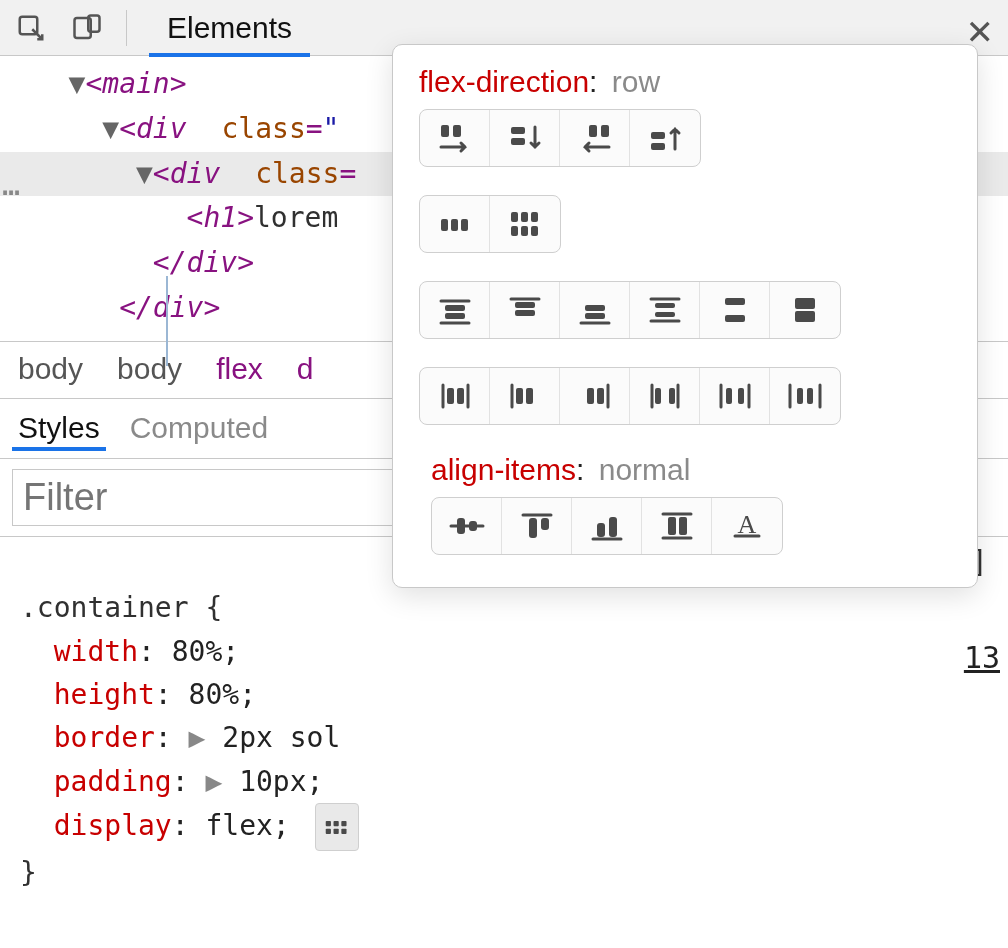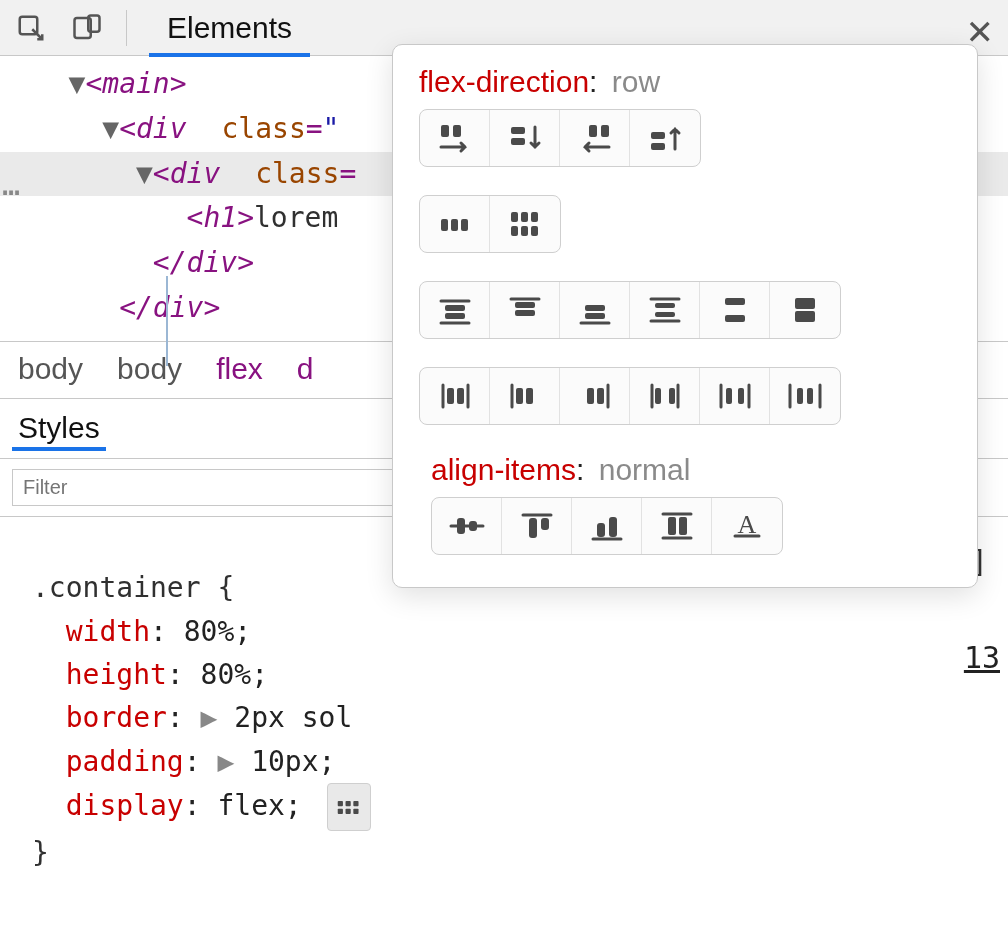--- a/index.html
+++ b/index.html
@@ -126,42 +126,42 @@
   }
 
   
   .filter-row {
     padding:10px 12px;
     border-bottom:1px solid var(--border);
   }
   .filter-row input {
     width:70%;
     border:1px solid var(--border);
-    font-size:20px;
+    font-size:38px;
     padding:6px 10px;
     font-family:var(--sans);
     color:#0f172a;
     outline:none;
   }
   .right-bracket {
     position:absolute; right:20px; top:544px;
     font-family:var(--mono); font-size:30px; color:#333;
   }
   .right-13 {
     position:absolute; right:8px; top:640px;
     font-family:var(--mono); font-size:30px; color:#222;
     text-decoration:underline;
   }
 
   
   .cssblock {
     font-family:var(--mono);
     font-size:28px;
     line-height:1.55;
-    padding:6px 16px 30px 32px;
+    padding:6px 16px 30px 20px;
     white-space:pre;
   }
   .p-prop { color:var(--prop); }
   .p-val { color:#222; }
   .mini-tri { color:#888; }
   .flex-badge {
     display:inline-block;
     background:#e9e9e9;
     border:1px solid #cfcfcf;
     border-radius:4px;
@@ -243,20 +243,21 @@
 
 <div class="crumbs">
   <span>body</span>
   <span>body</span>
   <span>flex</span>
   <span>d</span>
 </div>
 
 <div class="styles-tabs">
   <div class="stab active">Styles</div>
+  <div class="stab">Computed</div>
 </div>
 
 <div class="filter-row">
   <input placeholder="Filter" style="">
 </div>
 
 <span class="right-bracket">]</span>
 <span class="right-13">13</span>
 
 <div class="cssblock">

